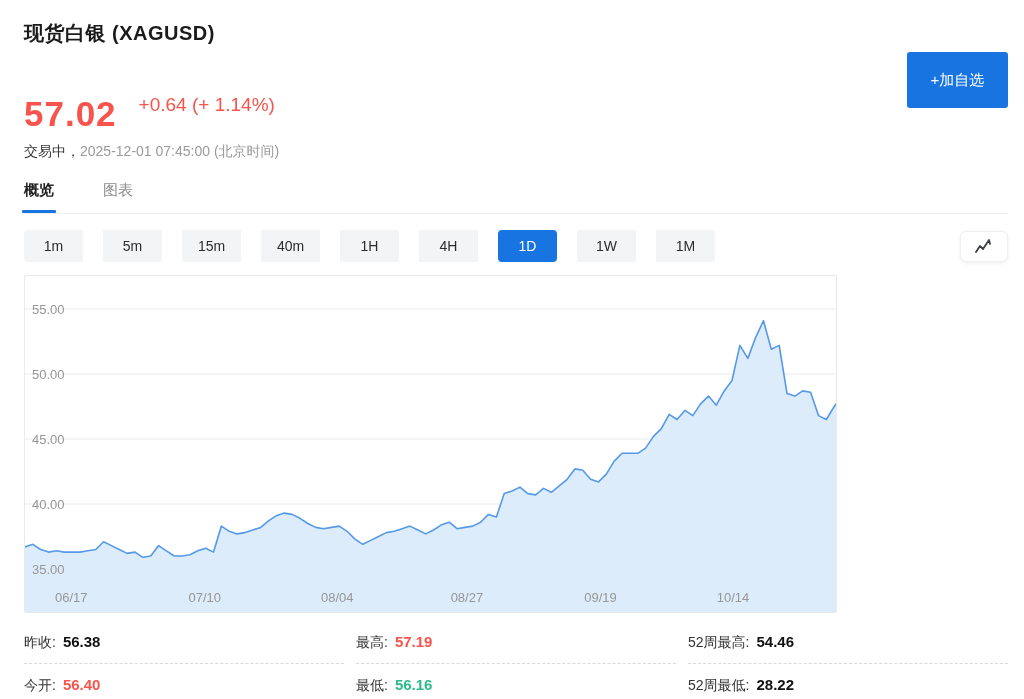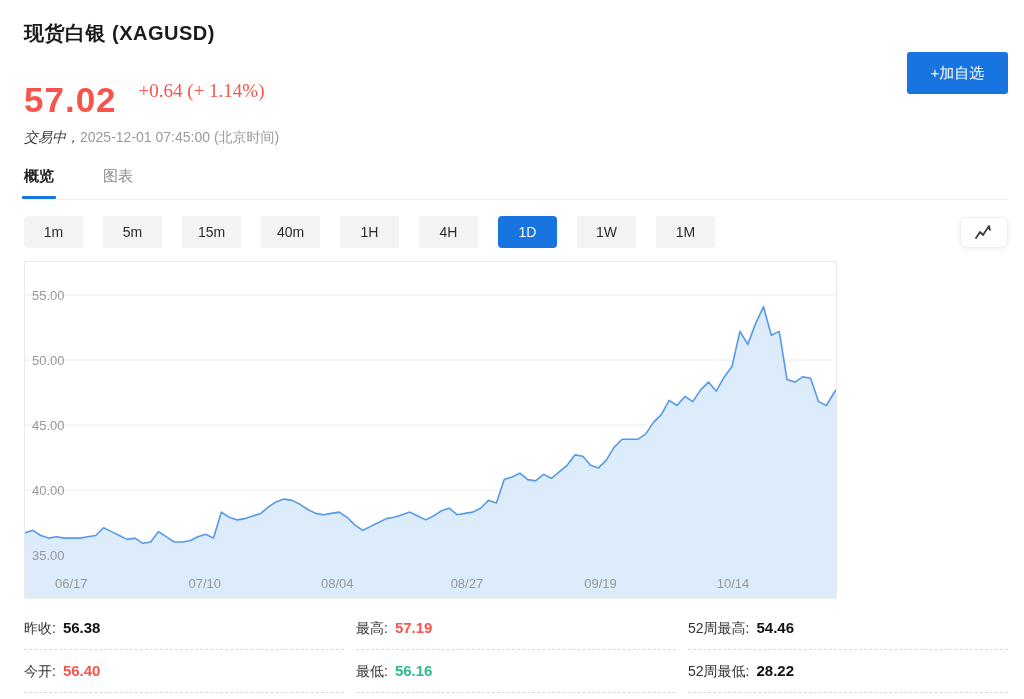--- a/index.html
+++ b/index.html
@@ -8,29 +8,29 @@
     width:1024px; height:699px; overflow:hidden;
     font-family:"Liberation Sans","DejaVu Sans",sans-serif;
     color:#1f1f1f;
   }
   .page { padding:20px 16px 12px 24px; }
 
   
   .header-top { display:flex; justify-content:space-between; align-items:flex-start; }
   .page-title { font-size:20px; font-weight:700; color:#1b1b1b; line-height:26px; letter-spacing:.5px; }
   .watch-btn {
-    margin-top:32px; width:101px; height:42px; border:none; cursor:pointer;
+    margin-top:32px; width:101px; height:56px; border:none; cursor:pointer;
     background:#1774e0; color:#fff; font-size:15px; border-radius:3px;
     font-family:inherit;
   }
   .price-row { display:flex; align-items:flex-start; margin-top:-14px; }
   .price { font-size:35px; font-weight:700; color:#f6544c; letter-spacing:1px; }
-  .change { font-size:19px; color:#f6544c; margin-left:22px;font-family:Liberation Serif, serif; }
+  .change { font-size:19px; color:#f6544c; margin-left:22px; }
   .status-row { margin-top:7px; font-size:14px; line-height:20px; }
-  .status-label { color:#333;font-style:italic; }
+  .status-label { color:#333; }
   .status-time { color:#9a9a9a; }
 
   
   .tabs { margin-top:20px; display:flex; gap:49px; border-bottom:1px solid #ededed; }
   .tab { font-size:15px; color:#8a8a8a; padding:0 0 13px 0; position:relative; cursor:pointer; }
   .tab.active { color:#222; font-weight:700; }
   .tab.active::after {
     content:""; position:absolute; left:-2px; right:-2px; bottom:0; height:3px;
     background:#1774e0; border-radius:1px;
   }

